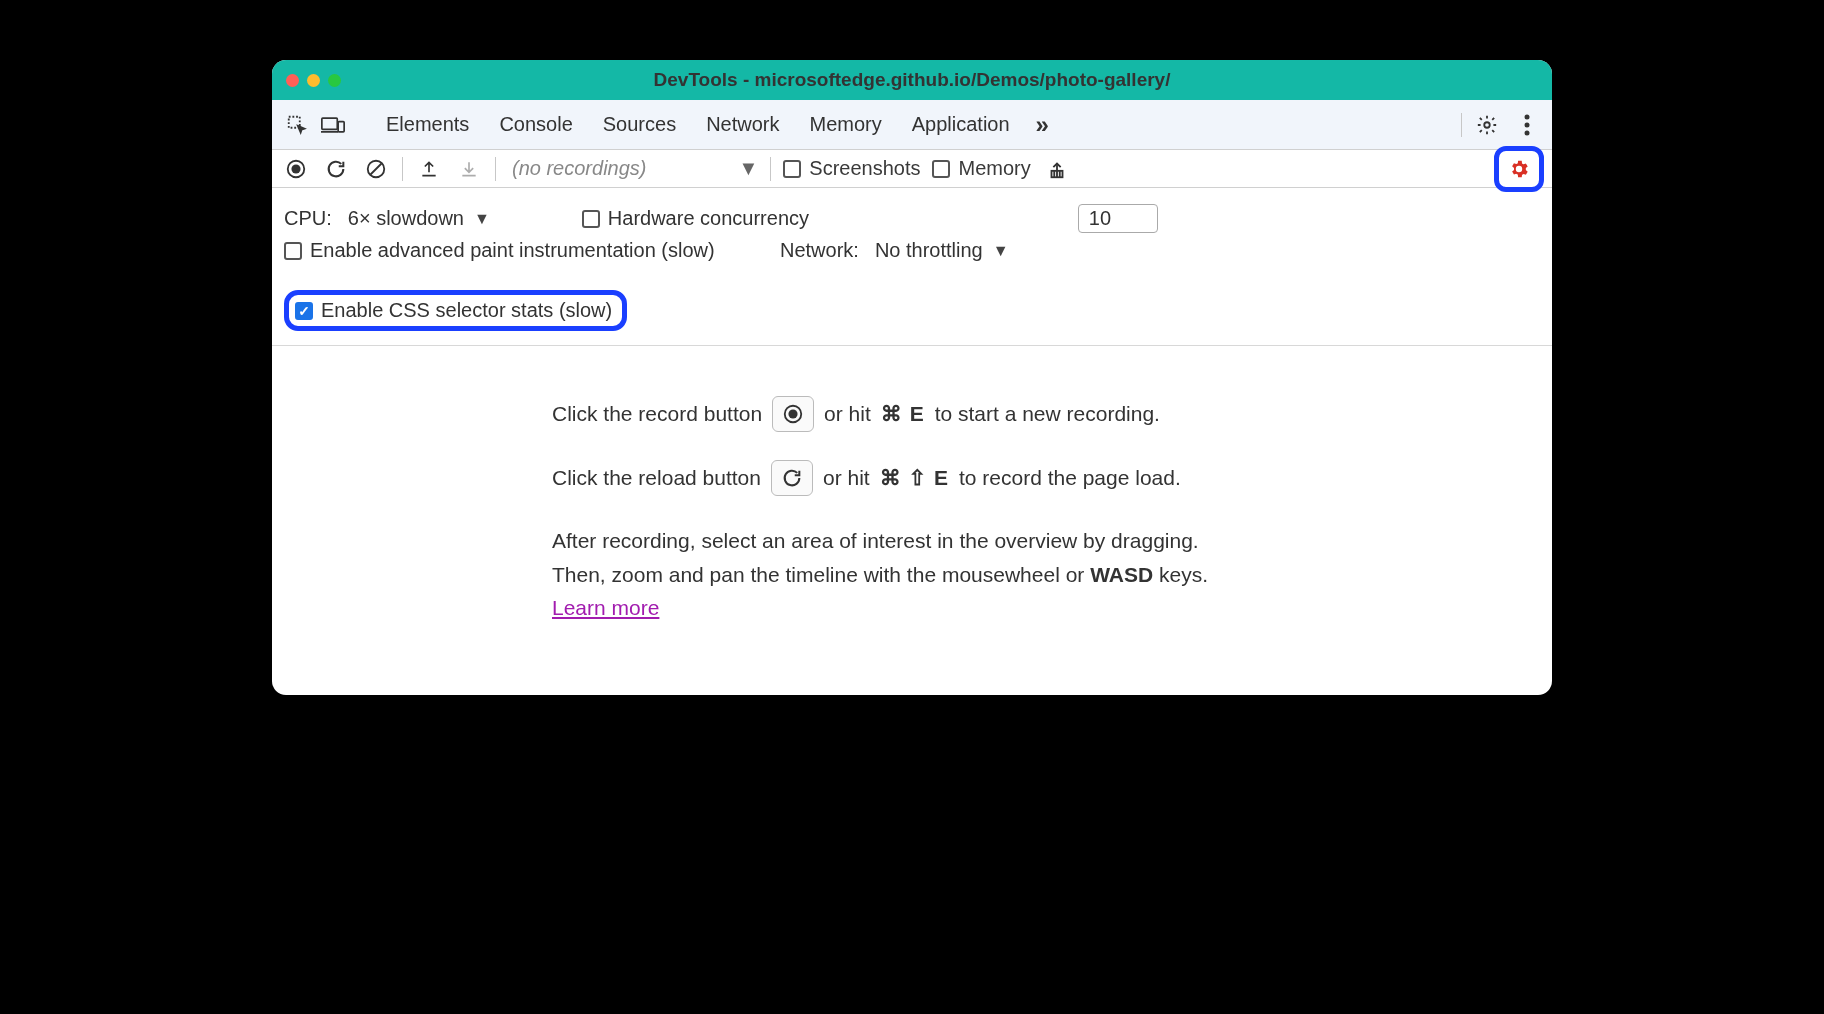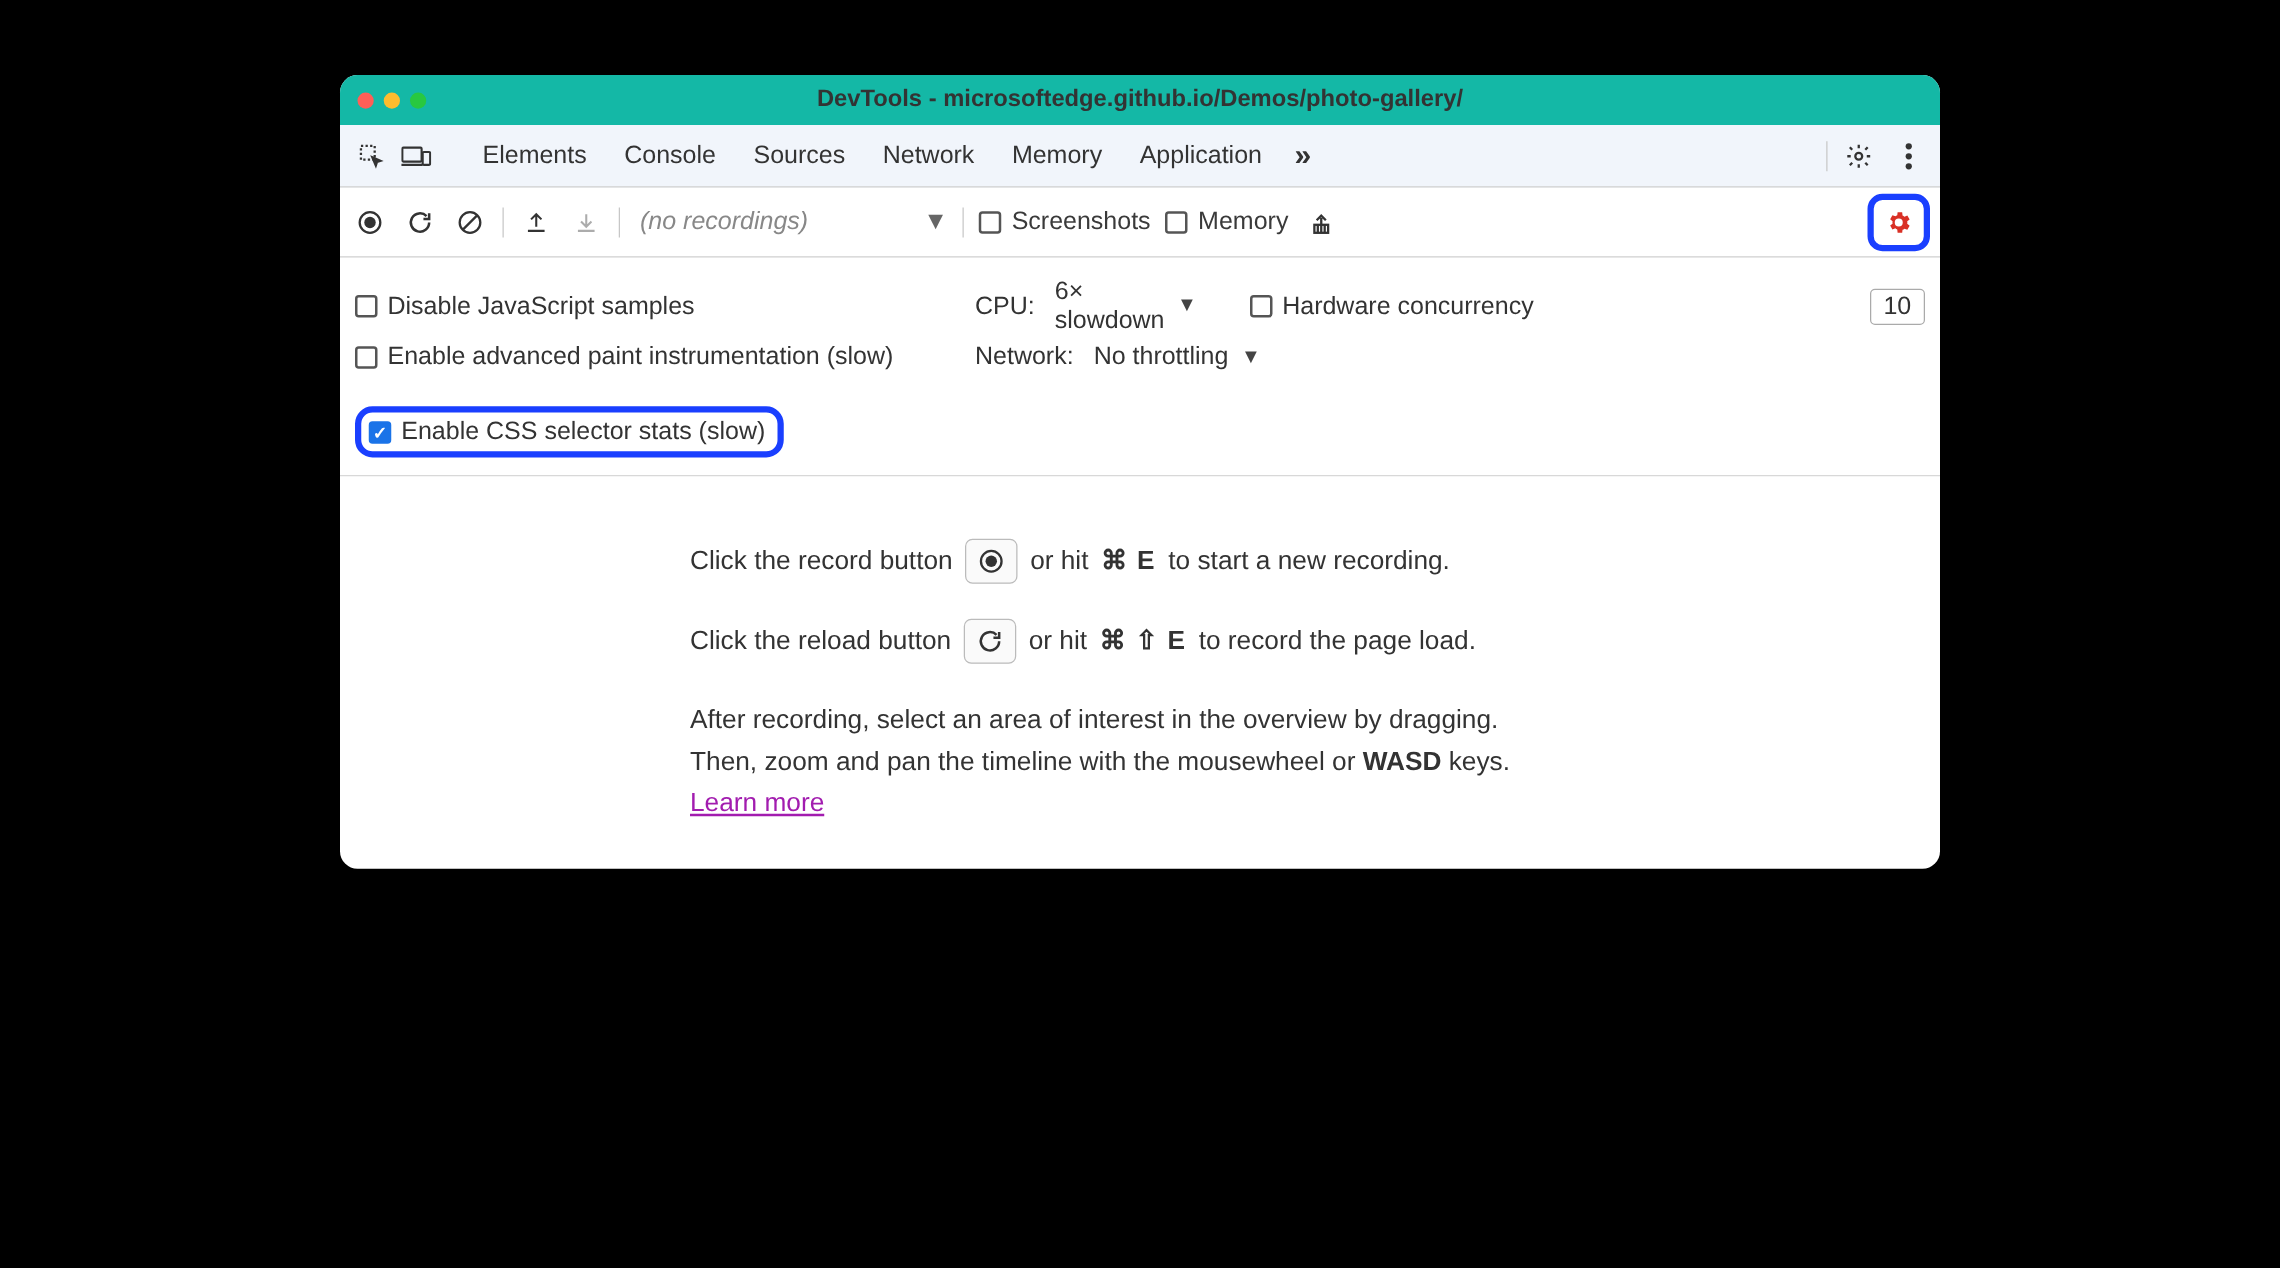--- a/index.html
+++ b/index.html
@@ -82,21 +82,21 @@
     width: 0; height: 0;
     border-left: 8px solid transparent;
     border-right: 8px solid transparent;
     border-bottom: 14px solid #e8710a;
     position: relative;
   }
   .tab-overflow { font-size: 24px; font-weight: bold; padding: 0 8px; cursor:pointer; }
   .tabbar-right { margin-left: auto; display: flex; align-items: center; gap: 10px; }
   .divider-v { width: 1px; height: 24px; background: #c7c7c7; }
   .toolbar {
-    height: 56px;
+    height: 38px;
     border-bottom: 1px solid #d0d0d0;
     display: flex;
     align-items: center;
     padding: 0 10px;
     gap: 12px;
     font-size: 20px;
     color: #3a3a3a;
     position: relative;
   }
   .tool-icon {
@@ -296,24 +296,20 @@
       <div class="tool-icon gear-red">
         <svg width="22" height="22" viewBox="0 0 24 24" fill="currentColor">
           <path d="M19.4 13a7.5 7.5 0 0 0 .1-1 7.5 7.5 0 0 0-.1-1l2.1-1.6-2-3.5-2.5 1a7.6 7.6 0 0 0-1.7-1L15 3h-4l-.3 2.6a7.6 7.6 0 0 0-1.7 1l-2.5-1-2 3.5L6.6 11a7.5 7.5 0 0 0-.1 1 7.5 7.5 0 0 0 .1 1l-2.1 1.6 2 3.5 2.5-1a7.6 7.6 0 0 0 1.7 1L11 21h4l.3-2.6a7.6 7.6 0 0 0 1.7-1l2.5 1 2-3.5Zm-7.4 2.5A3.5 3.5 0 1 1 15.5 12 3.5 3.5 0 0 1 12 15.5Z"></path>
         </svg>
       </div>
     </div>
   </div>
 
   <div class="settings-area">
     <div class="settings-row">
-      <div class="chk-row">
-        <div class="chk"></div>
-        <span>Disable JavaScript samples</span>
-      </div>
       <span>CPU:</span>
       <div class="select-ish">
         <span>6× slowdown</span>
         <span class="select-caret">▼</span>
       </div>
       <div style="width:60px"></div>
       <div class="chk-row">
         <div class="chk"></div>
         <span>Hardware concurrency</span>
       </div>

